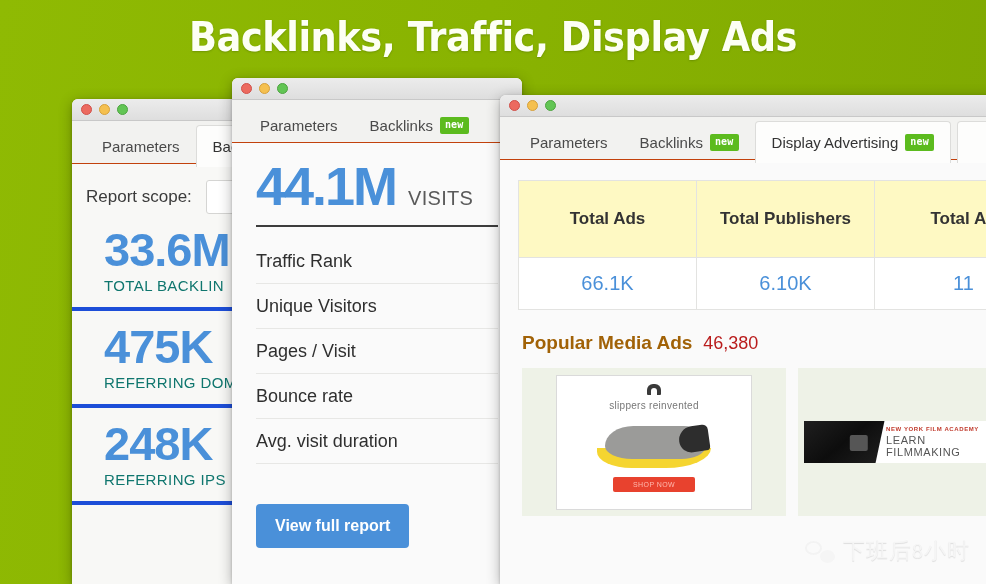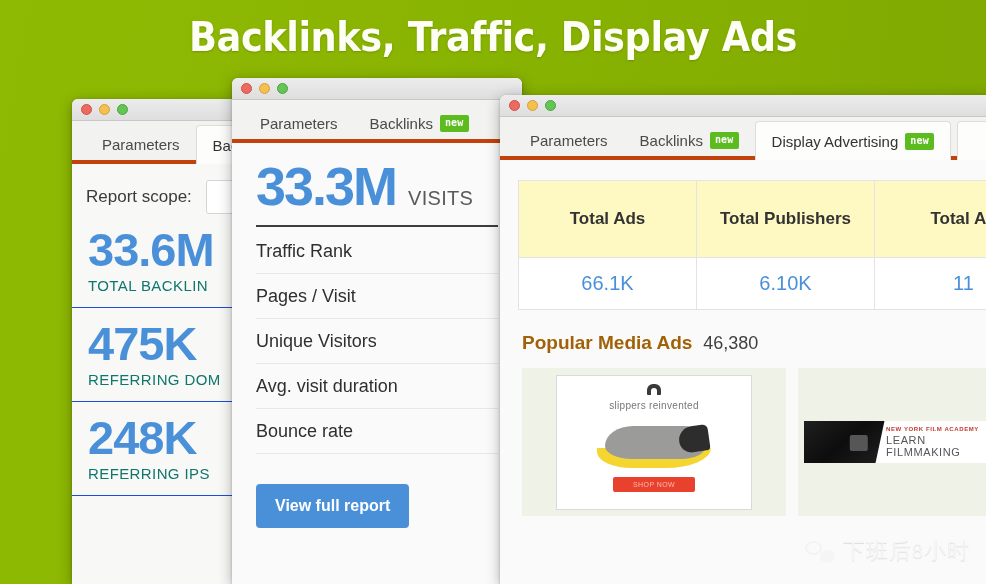--- a/index.html
+++ b/index.html
@@ -60,21 +60,21 @@
   .dot.red    { background: #ec6a5f; border: 1px solid #d0504a; }
   .dot.yellow { background: #f5c04f; border: 1px solid #d6a03b; }
   .dot.green  { background: #62c554; border: 1px solid #4da440; }
 
   .tabbar {
     height: 43px;
     background: #f2f2f0;
     display: flex;
     align-items: stretch;
     padding-left: 12px;
-    border-bottom: 4px solid #c2410c;
+    border-bottom: 1px solid #c2410c;
     position: relative;
   }
   .tab {
     display: flex;
     align-items: center;
     gap: 7px;
     padding: 0 16px;
     font-size: 15px;
     color: #4a4a4a;
     white-space: nowrap;
@@ -117,22 +117,22 @@
     color: #3b3b3b;
   }
   .scope-select {
     flex: 1;
     height: 34px;
     background: #fff;
     border: 1px solid #d5d5d3;
     border-radius: 3px;
   }
   .stat-block {
-    padding: 12px 16px 13px;
-    border-bottom: 1px solid #1d4ed8;
+    padding: 12px 32px 13px;
+    border-bottom: 4px solid #1d4ed8;
   }
   .stat-block:first-of-type { padding-top: 14px; }
   .stat-num {
     font-size: 47px;
     font-weight: bold;
     color: #4a90d9;
     line-height: 1.0;
     letter-spacing: -1px;
     white-space: nowrap;
   }
@@ -166,21 +166,21 @@
     font-weight: bold;
     color: #4a90d9;
     line-height: 1;
     letter-spacing: -2px;
   }
   .visits-label {
     font-size: 20px;
     color: #5a5a5a;
     letter-spacing: .3px;
   }
-  .metric-list { margin: 2px 24px; }
+  .metric-list { margin: 12px 24px; }
   .metric-row {
     height: 45px;
     display: flex;
     align-items: center;
     font-size: 18px;
     color: #2f2f2f;
     border-bottom: 1px solid #e7e7e5;
   }
   .btn-primary {
     margin: 28px 0 0 24px;
@@ -243,21 +243,21 @@
     white-space: nowrap;
   }
 
   .media-head {
     display: flex;
     align-items: baseline;
     gap: 11px;
     padding: 22px 0 0 22px;
   }
   .media-title { font-size: 19px; font-weight: bold; color: #a16207; }
-  .media-count { font-size: 18px; color: #404040; }
+  .media-count { font-size: 18px; color: #b91c1c; }
 
   .ad-strip {
     display: flex;
     gap: 12px;
     padding: 14px 0 0 22px;
   }
   .ad-card {
     background: #eef2e7;
     width: 264px;
     height: 148px;
@@ -440,30 +440,30 @@
     <div class="tab">
       <span>Parameters</span>
     </div>
     <div class="tab">
       <span>Backlinks</span>
       <span class="badge-new">new</span>
     </div>
   </div>
 
   <div class="visits-row">
-    <span class="visits-num">33.3M</span>
+    <span class="visits-num">44.1M</span>
     <span class="visits-label">VISITS</span>
   </div>
 
   <div class="metric-list">
     <div class="metric-row">Traffic Rank</div>
+    <div class="metric-row">Unique Visitors</div>
     <div class="metric-row">Pages / Visit</div>
-    <div class="metric-row">Unique Visitors</div>
+    <div class="metric-row">Bounce rate</div>
     <div class="metric-row">Avg. visit duration</div>
-    <div class="metric-row">Bounce rate</div>
   </div>
 
   <button class="btn-primary">View full report</button>
 </div>
 
 <div class="window" id="window-ads">
   <div class="titlebar">
     <span class="dot red"></span>
     <span class="dot yellow"></span>
     <span class="dot green"></span>

